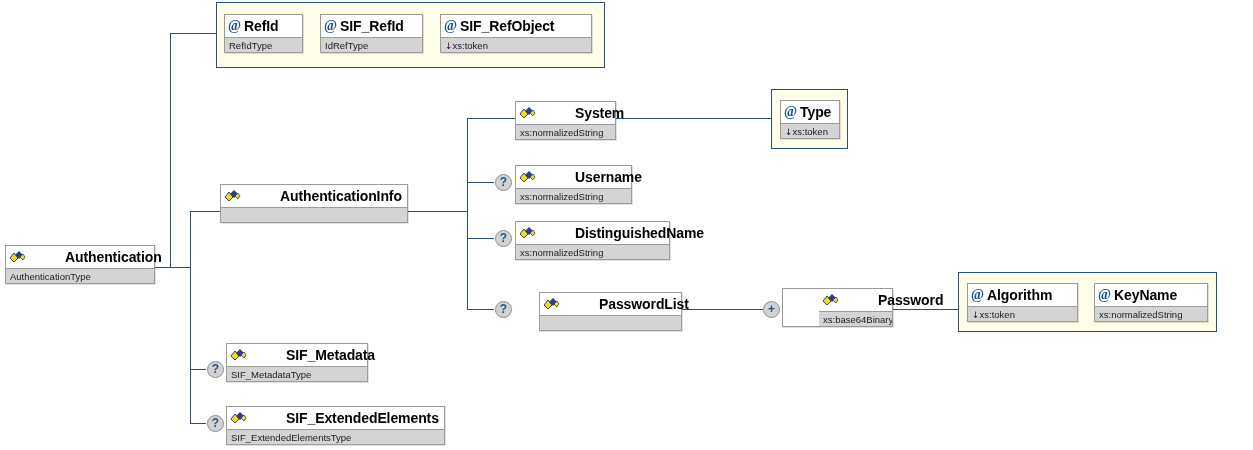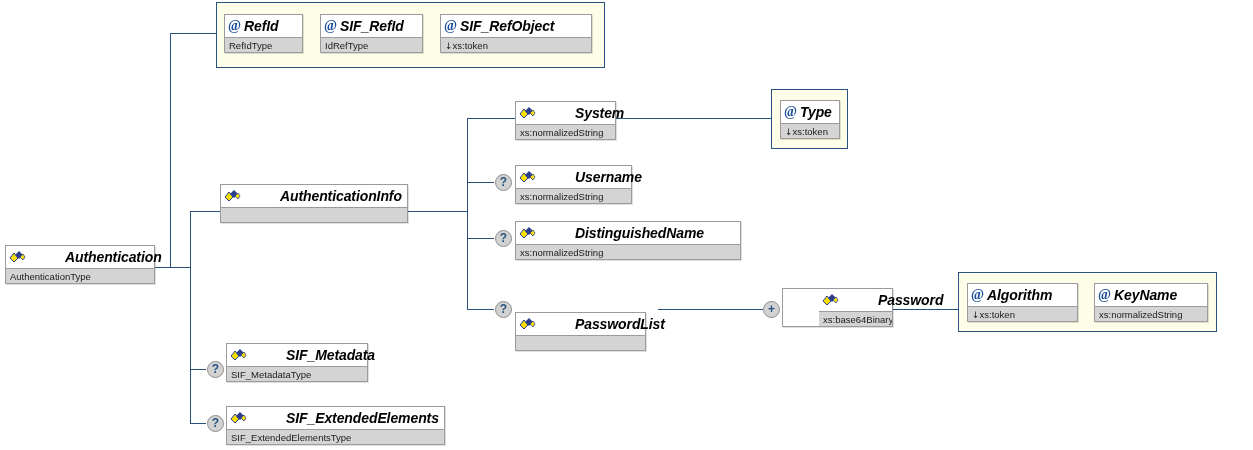--- a/index.html
+++ b/index.html
@@ -50,21 +50,20 @@
     height: 22px;
     box-sizing: border-box;
     white-space: nowrap;
   }
   .node .title .label {
     font-size: 14px;
     font-weight: bold;
     color: #000000;
     letter-spacing: -0.1px;
     margin-left: 3px;
-    font-style: italic;
   }
   .node .type {
     background: #d4d4d4;
     border-top: 1px solid #9b9b9b;
     font-size: 9.5px;
     color: #1a1a1a;
     padding: 2px 4px 2px 4px;
     height: 15px;
     box-sizing: border-box;
     white-space: nowrap;
@@ -232,36 +231,36 @@
           <polygon points="6,5 10,1 14,5 10,9" fill="#2b3e8c"></polygon>
           <polygon points="11,7 14,4 16,7 14,10" fill="#f5e000" stroke="#2b3e8c" stroke-width="0.8"></polygon>
         </svg>
       </span>
       <span class="label">Username</span>
     </div>
     <div class="type">xs:normalizedString</div>
   </div>
 
   <div class="marker" style="left:495px; top:230px;">?</div>
-  <div class="node element" style="left:515px; top:221px; width:226px;">
+  <div class="node element" style="left:515px; top:221px; width:155px;">
     <div class="title">
       <span class="icon">
         <svg width="17" height="14" viewBox="0 0 17 14">
           <polygon points="1,8 5,3 9,8 5,12" fill="#f5e000" stroke="#2b3e8c" stroke-width="1"></polygon>
           <polygon points="6,5 10,1 14,5 10,9" fill="#2b3e8c"></polygon>
           <polygon points="11,7 14,4 16,7 14,10" fill="#f5e000" stroke="#2b3e8c" stroke-width="0.8"></polygon>
         </svg>
       </span>
       <span class="label">DistinguishedName</span>
     </div>
     <div class="type">xs:normalizedString</div>
   </div>
 
   <div class="marker" style="left:495px; top:301px;">?</div>
-  <div class="node element" style="left:515px; top:292px; width:131px;margin-top:20px;">
+  <div class="node element" style="left:539px; top:292px; width:143px;">
     <div class="title">
       <span class="icon">
         <svg width="17" height="14" viewBox="0 0 17 14">
           <polygon points="1,8 5,3 9,8 5,12" fill="#f5e000" stroke="#2b3e8c" stroke-width="1"></polygon>
           <polygon points="6,5 10,1 14,5 10,9" fill="#2b3e8c"></polygon>
           <polygon points="11,7 14,4 16,7 14,10" fill="#f5e000" stroke="#2b3e8c" stroke-width="0.8"></polygon>
         </svg>
       </span>
       <span class="label">PasswordList</span>
     </div>

